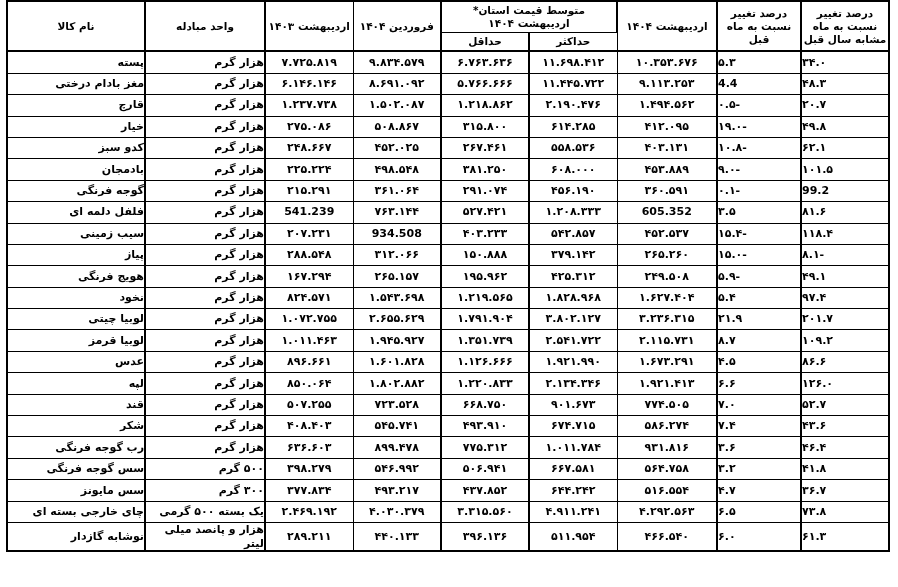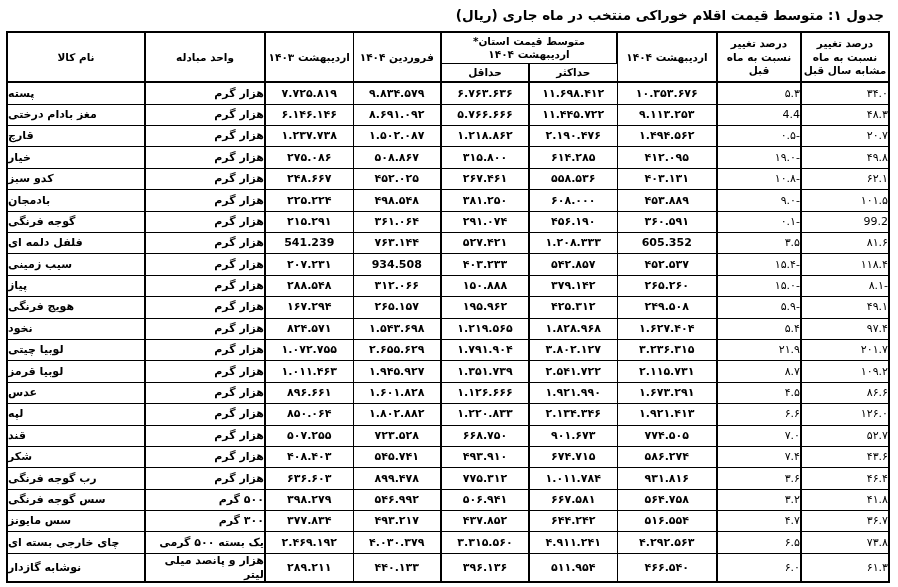--- a/index.html
+++ b/index.html
@@ -56,58 +56,57 @@
   .hdr-outer { border-bottom: 2.2px solid #000 !important; }
   .thick-right { border-right: 2.2px solid #000 !important; }
   .thick-left  { border-left: 2.2px solid #000 !important; }
   .thick-bottom{ border-bottom: 2.2px solid #000 !important; }
   .hdr-multiline { line-height: 1.55; }
 
   tbody td {
     height: 20.4px;
   }
   td.c-name {
-    text-align: left;
+    text-align: right;
     padding-right: 6px;
     font-weight: bold;
     font-size: 11px;
   }
   td.c-unit {
     text-align: right;
     font-weight: bold;
     font-size: 10.5px;
   }
   td.c-num {
     text-align: center;
     font-weight: bold;
     font-size: 11px;
     font-variant-numeric: tabular-nums;
   }
   td.c-pct {
-    text-align: right;
-    font-weight: normal;
+    text-align: left;
+    font-weight: bold;
     font-size: 11px;
   }
   
   col.w-pct-year { width: 88px; }
   col.w-pct-prev { width: 84px; }
   col.w-avg      { width: 100px; }
   col.w-max      { width: 88px; }
   col.w-min      { width: 88px; }
   col.w-ord1403  { width: 88px; }
   col.w-far1404  { width: 88px; }
   col.w-unit     { width: 120px; }
   col.w-good     { width: 138px; }
 </style>
 </head>
 <body>
 
 <div class="page">
 
-  <div class="table-title">جدول ۱: متوسط قیمت اقلام خوراکی منتخب در ماه جاری (ریال)</div>
 
   <table class="price-table">
     <colgroup>
       <col class="w-pct-year">
       <col class="w-pct-prev">
       <col class="w-avg">
       <col class="w-max">
       <col class="w-min">
       <col class="w-far1404">
       <col class="w-ord1403">

